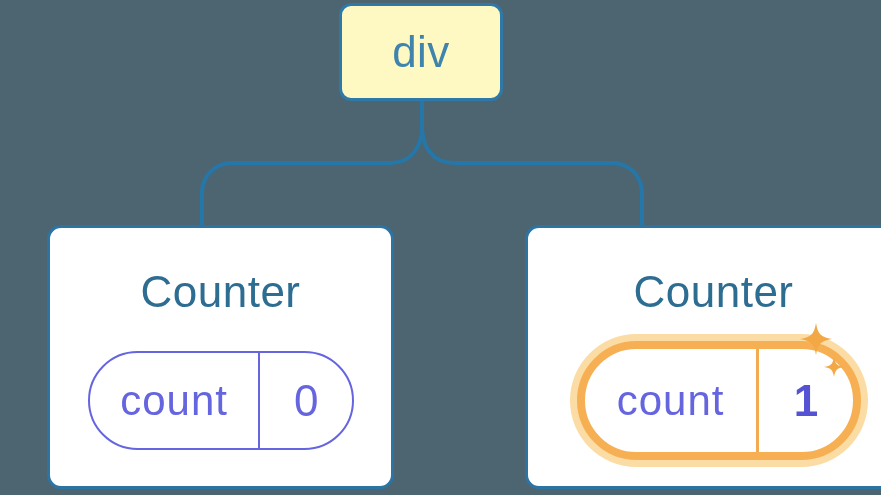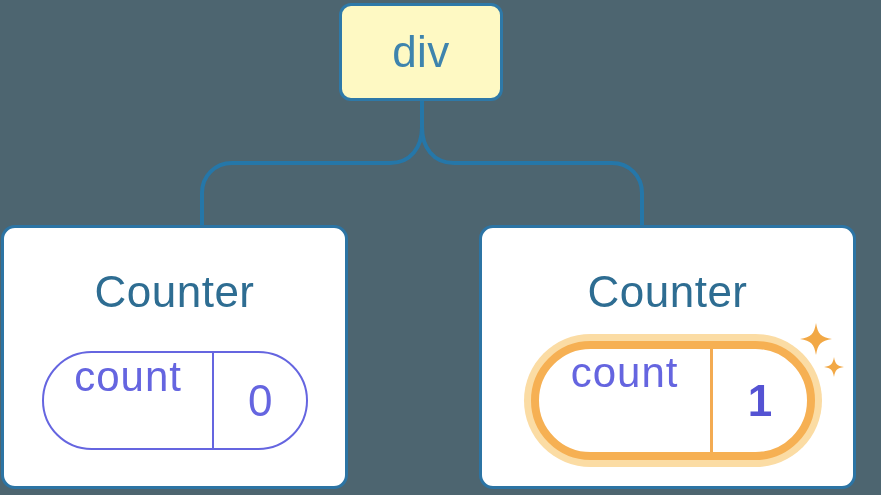--- a/index.html
+++ b/index.html
@@ -36,20 +36,21 @@
     pointer-events: none;
   }
   
   .card {
     position: absolute;
     top: 225px;
     height: 264px;
     background: #ffffff;
     border: 3px solid #2c74a4;
     border-radius: 14px;
+    margin-left: 46px;
   }
   .card-left  { left: 1px;  width: 347px; }
   .card-right { left: 479px; width: 377px; }
   .card-title {
     margin-top: 42px;
     text-align: center;
     font-size: 44px;
     font-weight: 500;
     color: #2e6d92;
     line-height: 1;
@@ -70,21 +71,21 @@
     border: 2px solid #6565e0;
   }
   .pill-highlight {
     left: 49px; top: 113px;
     width: 284px; height: 119px;
     border: 8px solid #f6b053;
     box-shadow: 0 0 0 7px #fbdca4;
   }
   .pill-section-name {
     flex: 0 0 65%;
-    display: flex; align-items: flex-start; justify-content: center;
+    display: flex; align-items: center; justify-content: center;
   }
   .pill-plain .pill-section-name { border-right: 2px solid #6565e0; }
   .pill-highlight .pill-section-name { border-right: 3px solid #f3ab52; }
   .pill-section-value {
     flex: 1 1 auto;
     display: flex; align-items: center; justify-content: center;
   }
   .state-name {
     font-size: 42px;
     color: #6565e0;

